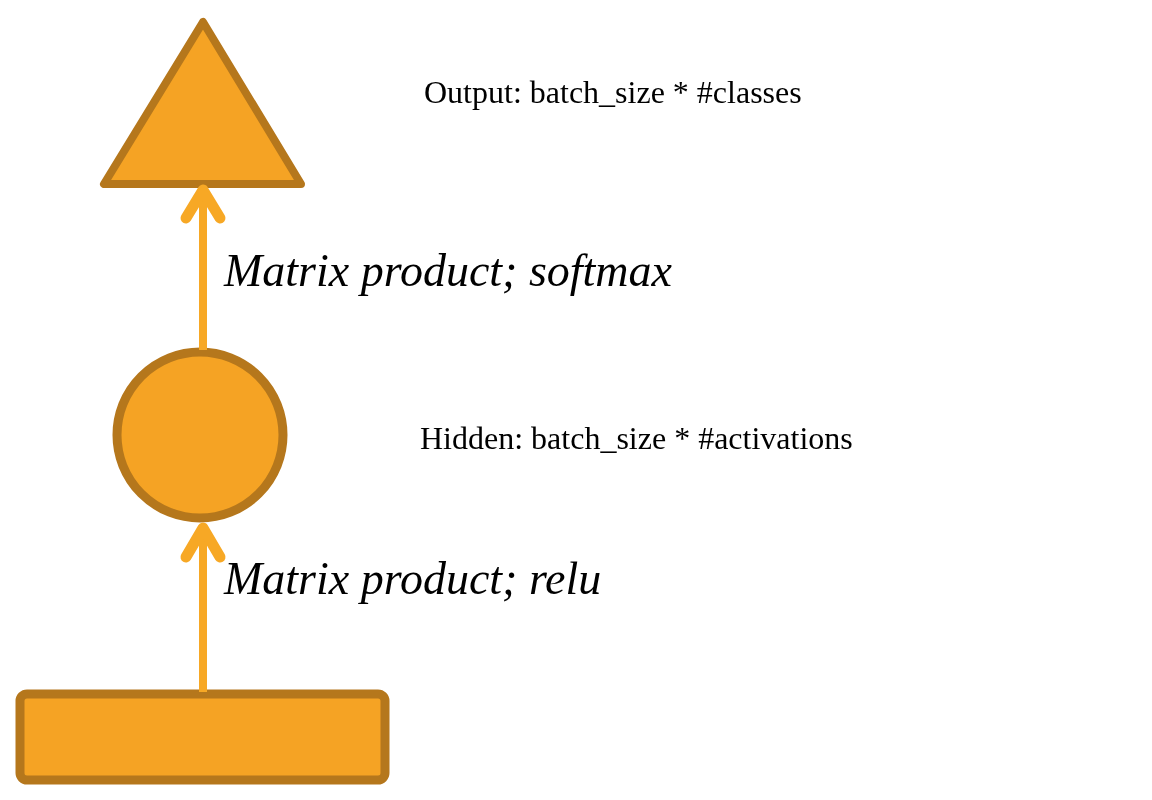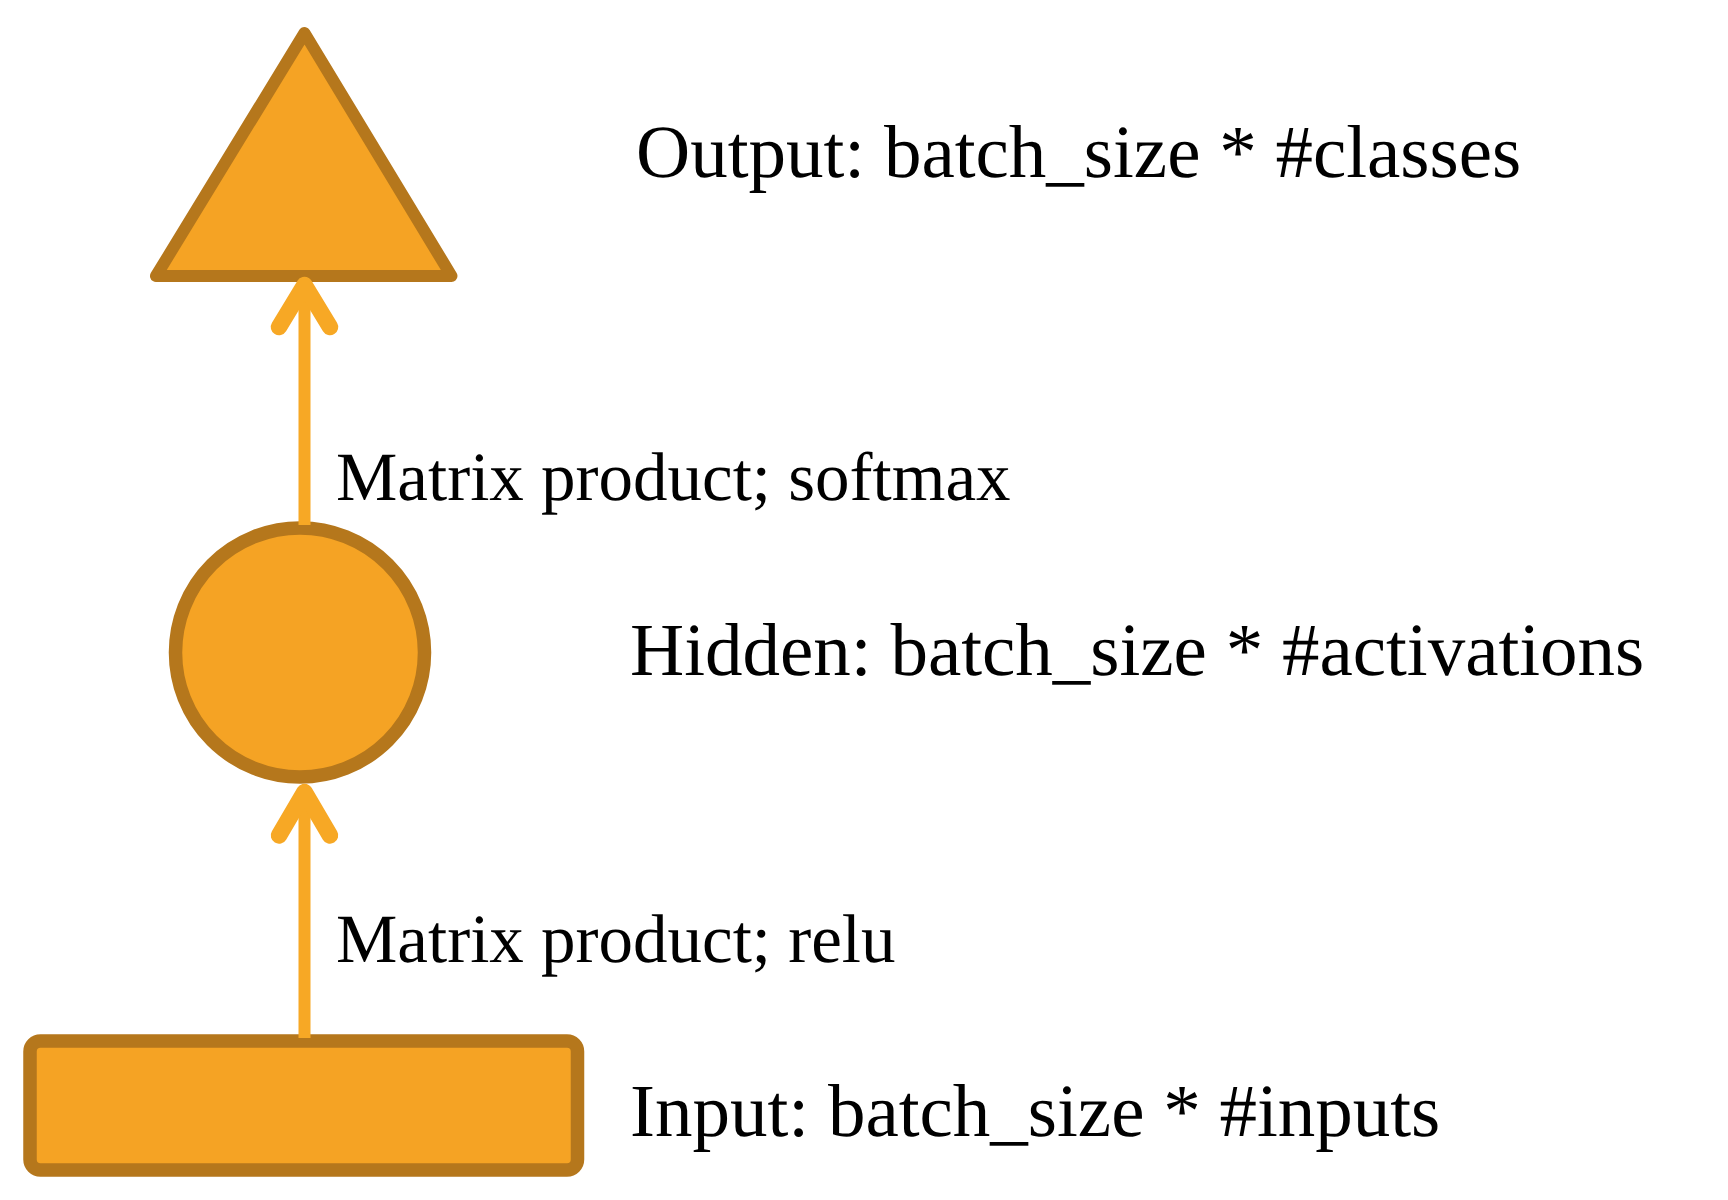--- a/index.html
+++ b/index.html
@@ -18,31 +18,31 @@
   .layer-svg {
     position: absolute;
     left: 0;
     top: 0;
     width: 1152px;
     height: 800px;
   }
   .node-label {
     position: absolute;
     color: #000000;
-    font-size: 50px;
+    font-size: 32px;
     line-height: 1;
     white-space: nowrap;
   }
   .edge-label {
     position: absolute;
     color: #000000;
     font-size: 46px;
     line-height: 1;
+    font-style: italic;
     white-space: nowrap;
-    margin-top: 47px;
   }
 </style>
 </head>
 <body>
 
 <div class="canvas">
 
   <svg class="layer-svg" viewBox="0 0 1152 800" xmlns="http://www.w3.org/2000/svg">
 
     <rect x="20" y="694" width="365" height="86" rx="7" fill="#F5A324" stroke="#B5771C" stroke-width="9"></rect>
@@ -57,21 +57,20 @@
     </g>
 
     <g>
       <line x1="203" y1="350" x2="203" y2="192" stroke="#F7A825" stroke-width="8"></line>
       <polyline points="186,218 203,190 220,218" fill="none" stroke="#F7A825" stroke-width="11" stroke-linecap="round" stroke-linejoin="round"></polyline>
     </g>
   </svg>
 
   <div class="node-label" style="left:424px; top:76px;">Output: batch_size * #classes</div>
 
-  <div class="node-label" style="left:420px; top:408px;">Hidden: batch_size * #activations</div>
+  <div class="node-label" style="left:420px; top:422px;">Hidden: batch_size * #activations</div>
 
-  <div class="node-label" style="left:420px; top:715px;">Input: batch_size * #inputs</div>
 
   <div class="edge-label" style="left:224px; top:248px;">Matrix product; softmax</div>
 
   <div class="edge-label" style="left:224px; top:556px;">Matrix product; relu</div>
 
 </div>
 
 </body></html>

